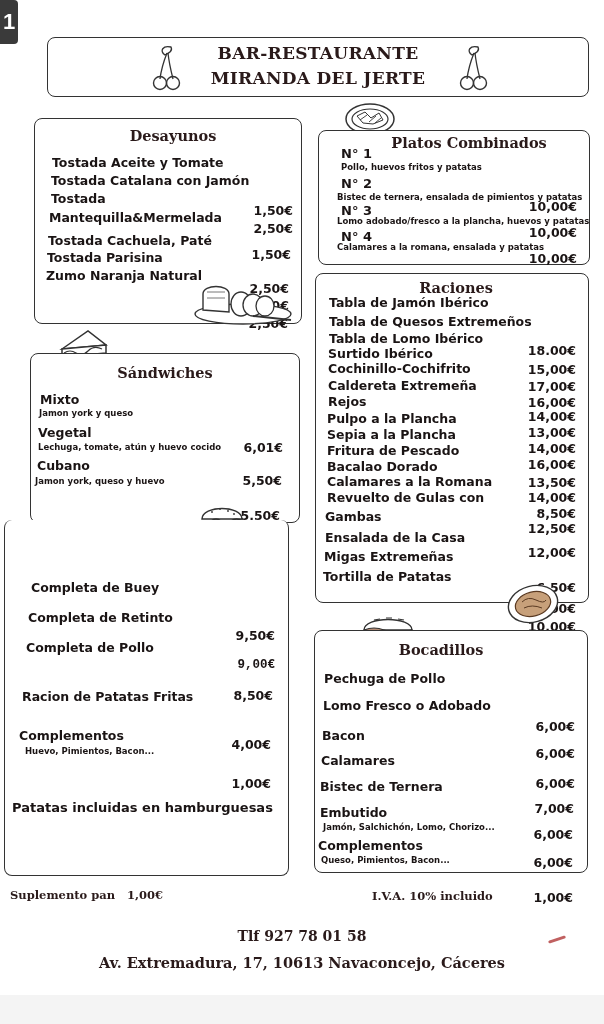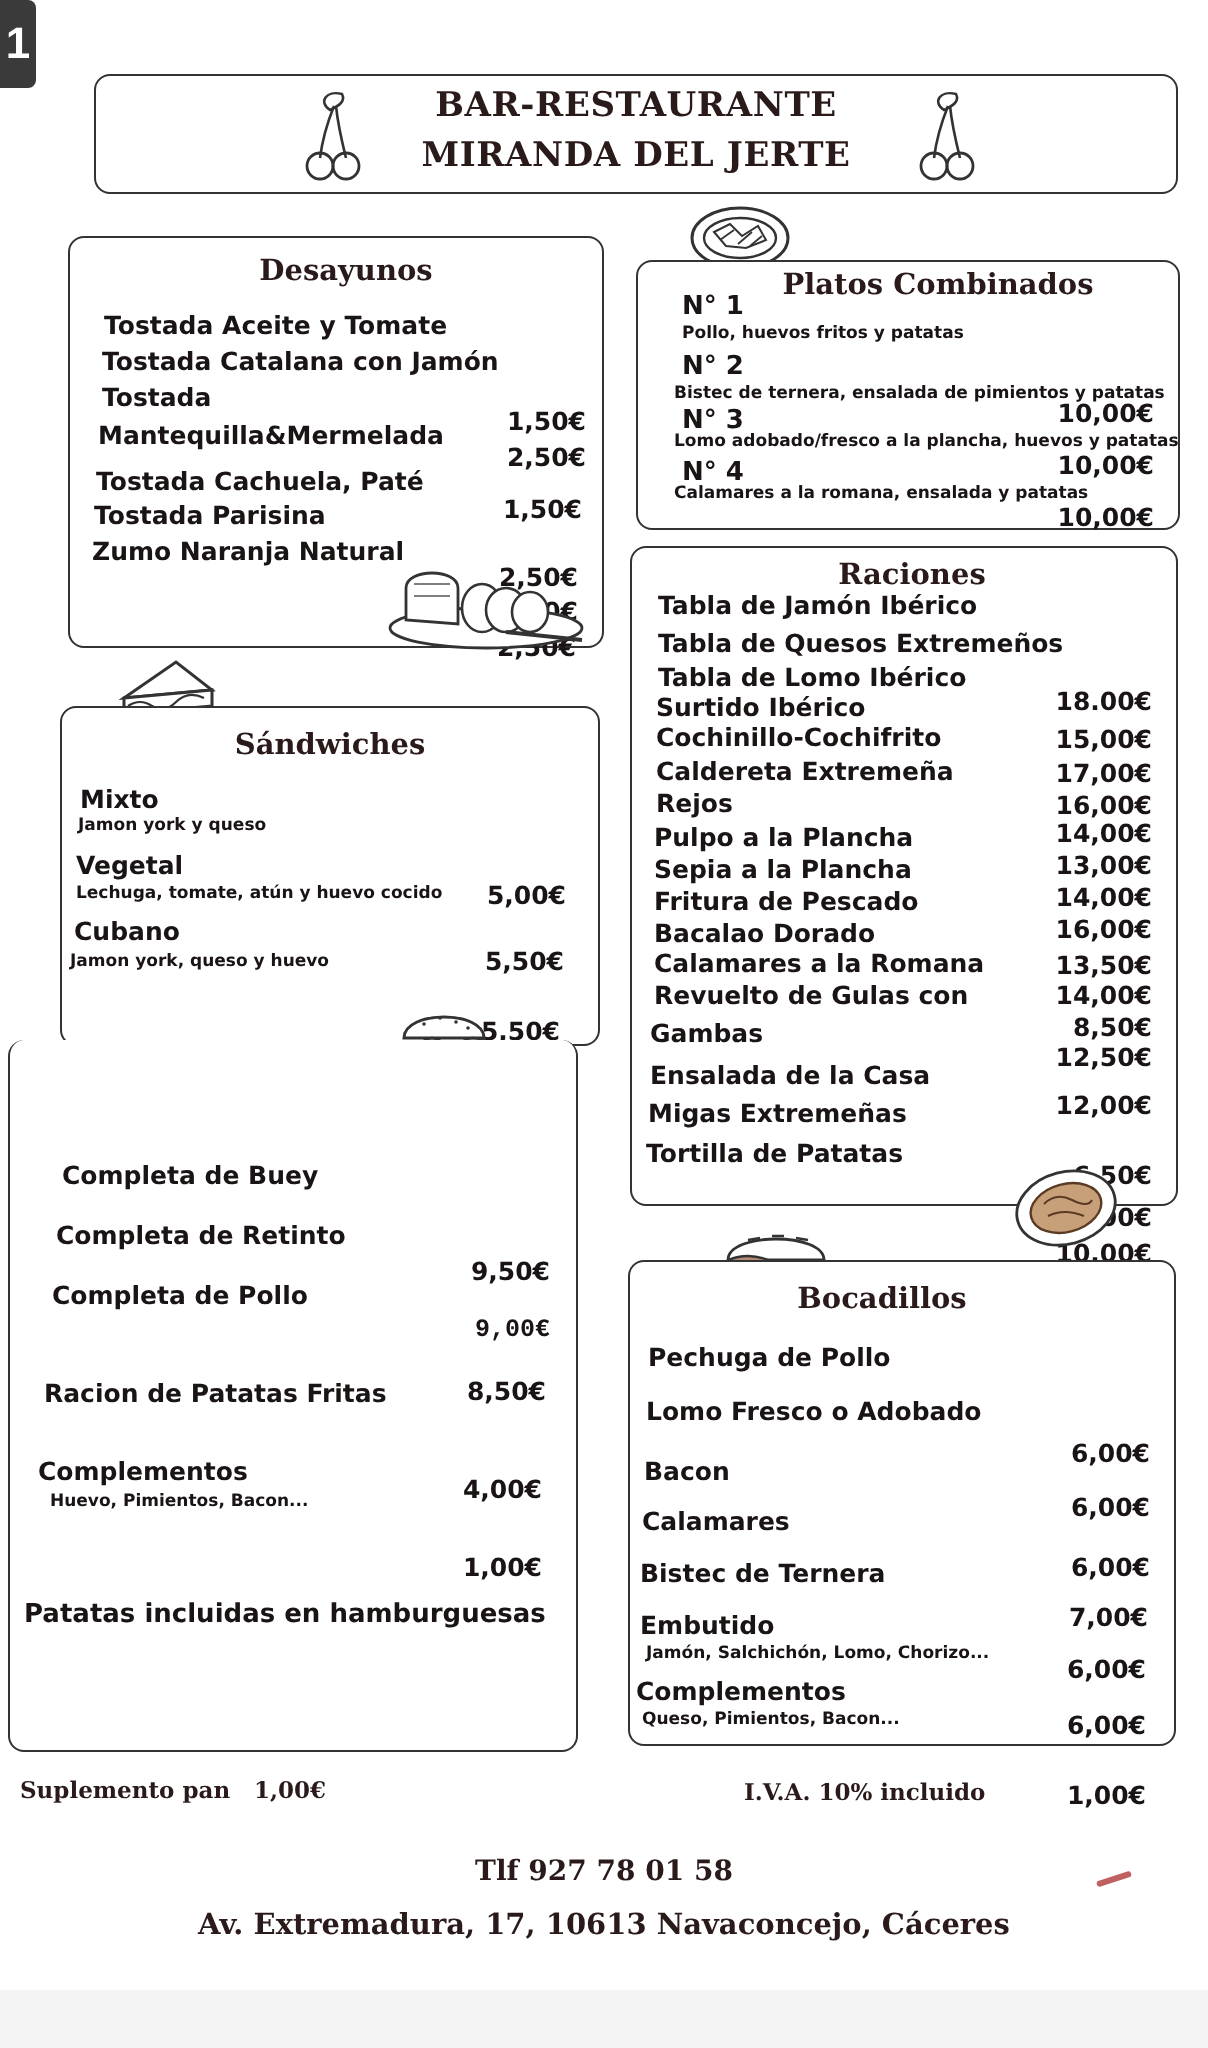--- a/index.html
+++ b/index.html
@@ -144,21 +144,21 @@
 
 <svg class="abs" style="left:58px;top:327px;" width="52" height="40" viewBox="0 0 52 40">
   <path d="M4 22 L30 4 L48 18 Z" fill="#fff" stroke="#333" stroke-width="1.5"></path>
   <path d="M4 22 L48 18 L48 26 L4 30 Z" fill="#fff" stroke="#333" stroke-width="1.5"></path>
   <path d="M6 26 Q12 22 18 26 T30 24 T44 22" stroke="#333" stroke-width="1.1" fill="none"></path>
   <path d="M4 30 L4 36 L48 32 L48 26" fill="#fff" stroke="#333" stroke-width="1.5"></path>
 </svg>
 <div class="box" style="left:30px;top:353px;width:270px;height:170px;">
   <div class="sec-title serif" style="left:0;top:10px;width:100%;padding-left:0px;">Sándwiches</div>
   <div class="row" style="left:9px;top:38px;">Mixto</div>
-  <div class="price" style="right:16px;top:38px;">5,00€</div>
+  <div class="price" style="right:16px;top:38px;">6,01€</div>
   <div class="desc" style="left:8px;top:54px;">Jamon york y queso</div>
   <div class="row" style="left:7px;top:71px;">Vegetal</div>
   <div class="price" style="right:17px;top:71px;">5,50€</div>
   <div class="desc" style="left:7px;top:88px;">Lechuga, tomate, atún y huevo cocido</div>
   <div class="row" style="left:6px;top:104px;">Cubano</div>
   <div class="price" style="right:19px;top:106px;">5,50€</div>
   <div class="desc" style="left:4px;top:122px;">Jamon york, queso y huevo</div>
 </div>
 
 <svg class="abs" style="left:198px;top:501px;" width="48" height="44" viewBox="0 0 48 44">

